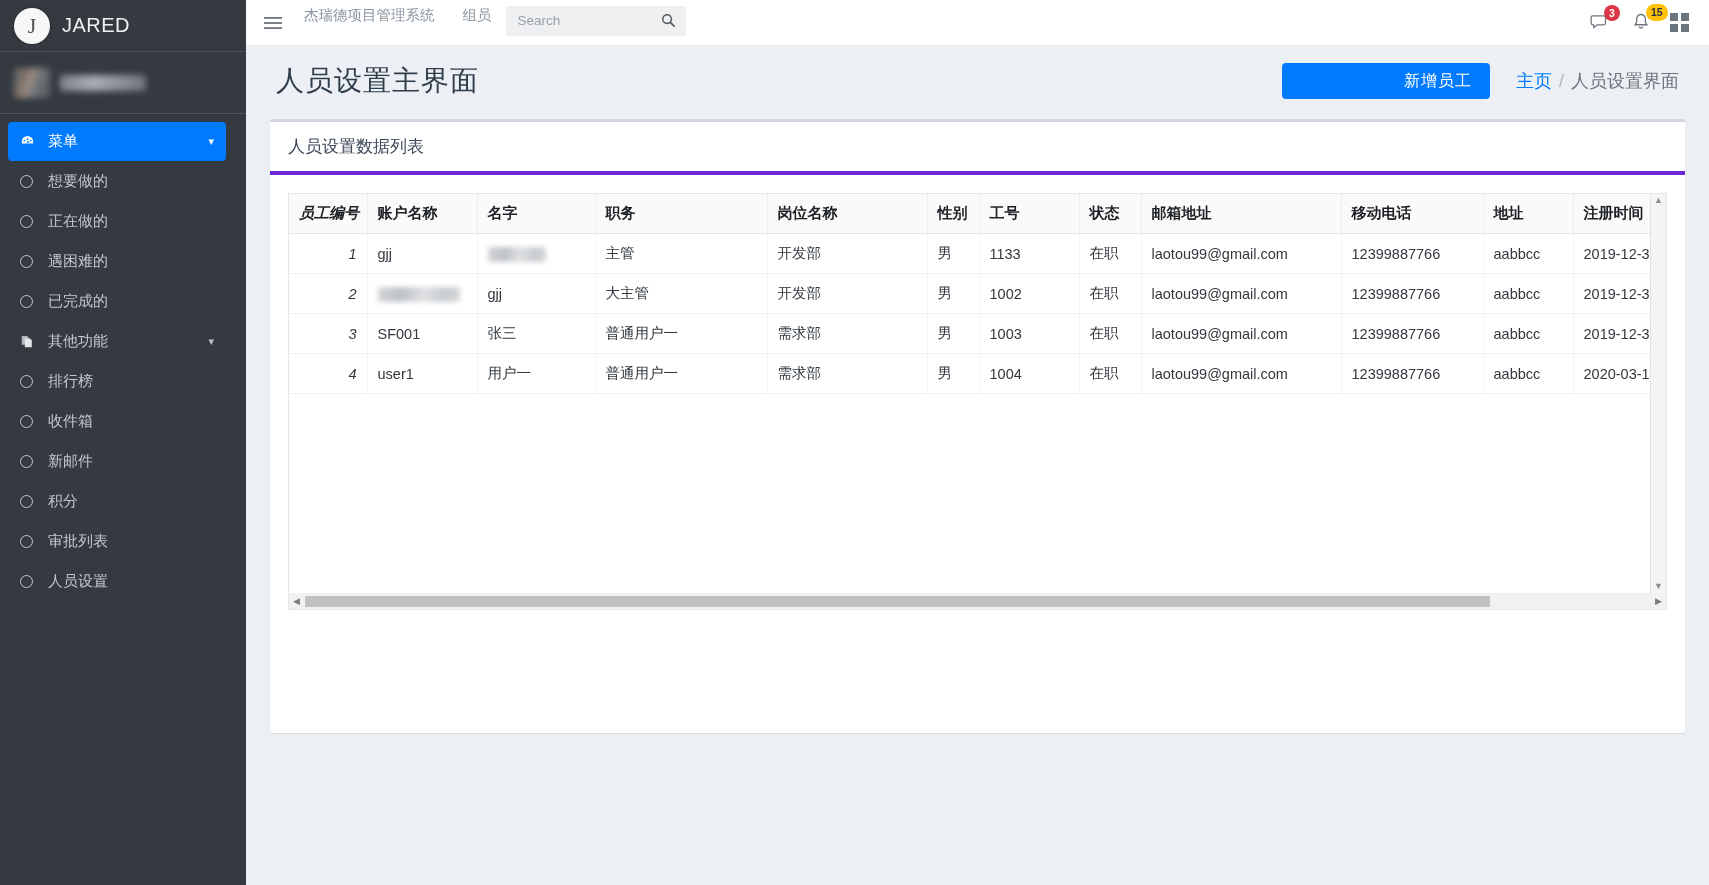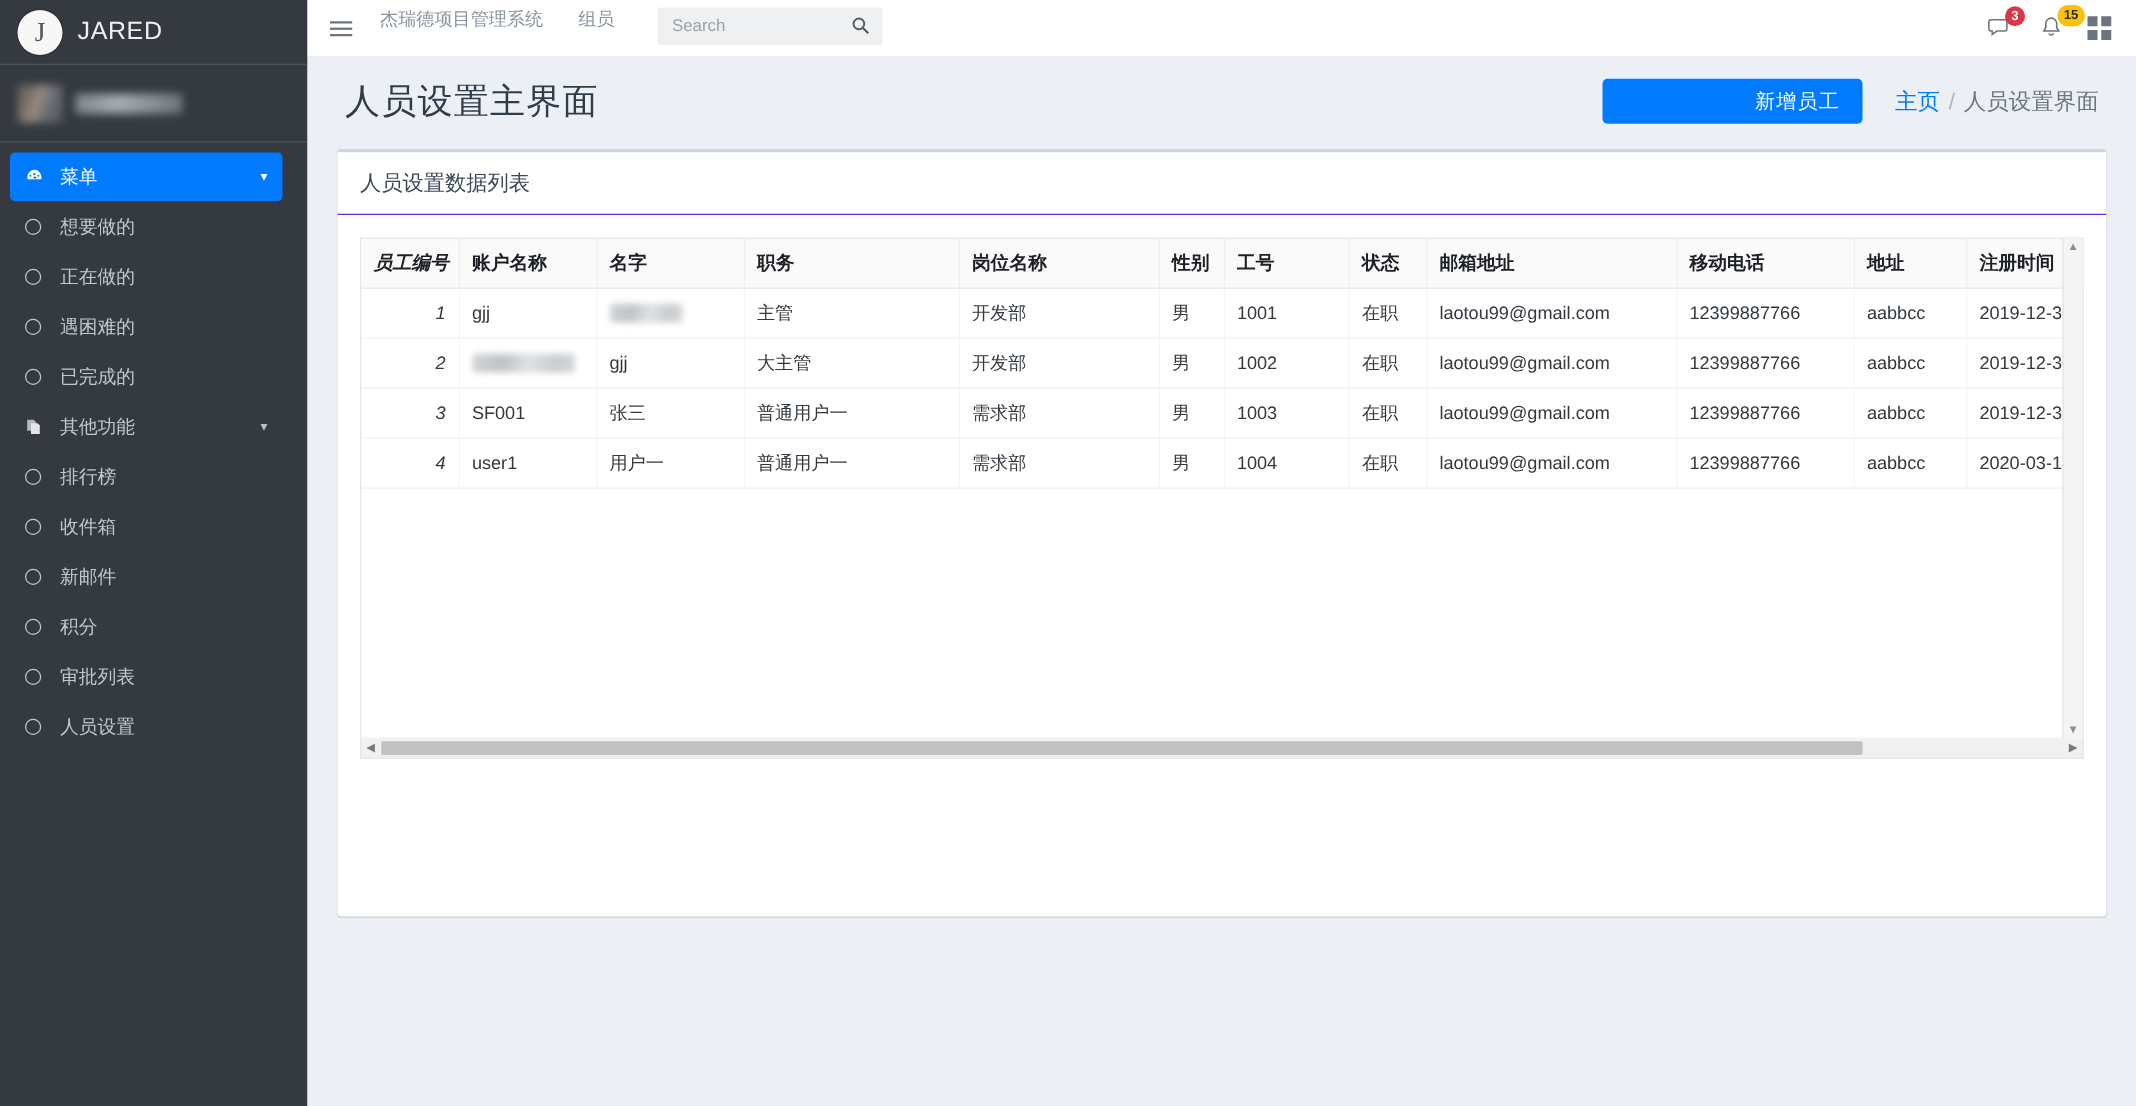--- a/index.html
+++ b/index.html
@@ -92,21 +92,21 @@
   .tb-left { display: flex; align-items: flex-start; gap: 0; }
   .hamburger {
     width: 34px; height: 34px; display: flex; align-items: center; justify-content: center;
     cursor: pointer; color: #6c757d; font-size: 18px;
   }
   .tb-link {
     font-size: 14.5px; color: #8a949e; padding: 0 14px; cursor: pointer;
     white-space: nowrap;
   }
   .search-wrap {
-    margin-left: 20px; display: flex; align-items: center;
+    margin-left: 0; display: flex; align-items: center;
     background: #eef0f2; border-radius: 2px; height: 30px; width: 180px;
     padding: 0 8px 0 10px;
   }
   .search-wrap input {
     border: none; outline: none; background: transparent;
     font-size: 13.5px; color: #495057; flex: 1; width: 10px;
     font-family: "Liberation Sans", sans-serif;
   }
   .search-wrap input::placeholder { color: #9aa2a9; }
   .search-btn {
@@ -152,21 +152,21 @@
   .bc-sep { color: #adb5bd; }
 
   
   .content-body { padding: 0 24px 20px 24px; }
   .card {
     background: #fff; border-top: 3px solid #d2d6de;
     border-radius: 3px; box-shadow: 0 1px 1px rgba(0,0,0,.1);
     height: 614px; display: flex; flex-direction: column;
   }
   .card-header {
-    padding: 13px 18px; border-bottom: 1px solid #6d28d9;
+    padding: 13px 18px; border-bottom: 4px solid #6d28d9;
     font-size: 17px; color: #3c4858;
   }
   .card-body { padding: 18px; flex: 1; overflow: hidden; }
 
   .table-viewport {
     border: 1px solid #e6e6e6; border-bottom: none;
     height: 400px; position: relative;
     display: flex; flex-direction: column;
     background: #fff;
   }
@@ -436,21 +436,21 @@
                   </tr>
                 </thead>
                 <tbody>
                   <tr>
                     <td class="num">1</td>
                     <td>gjj</td>
                     <td><span class="blur-cell" style="width:58px"></span></td>
                     <td>主管</td>
                     <td>开发部</td>
                     <td>男</td>
-                    <td>1001</td>
+                    <td>1133</td>
                     <td>在职</td>
                     <td>laotou99@gmail.com</td>
                     <td>12399887766</td>
                     <td>aabbcc</td>
                     <td>2019-12-30</td>
                   </tr>
                   <tr>
                     <td class="num">2</td>
                     <td><span class="blur-cell" style="width:82px"></span></td>
                     <td>gjj</td>

